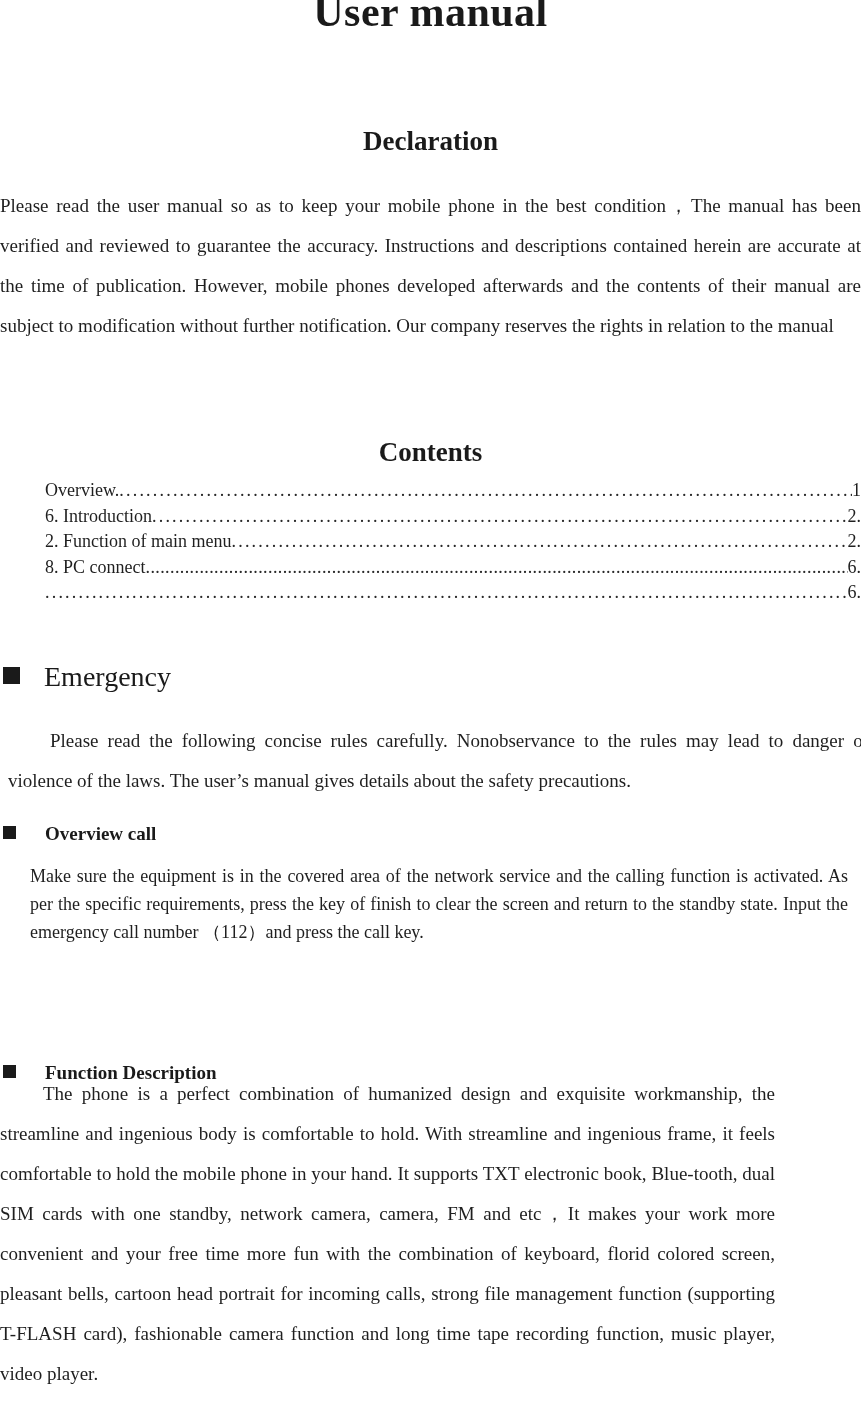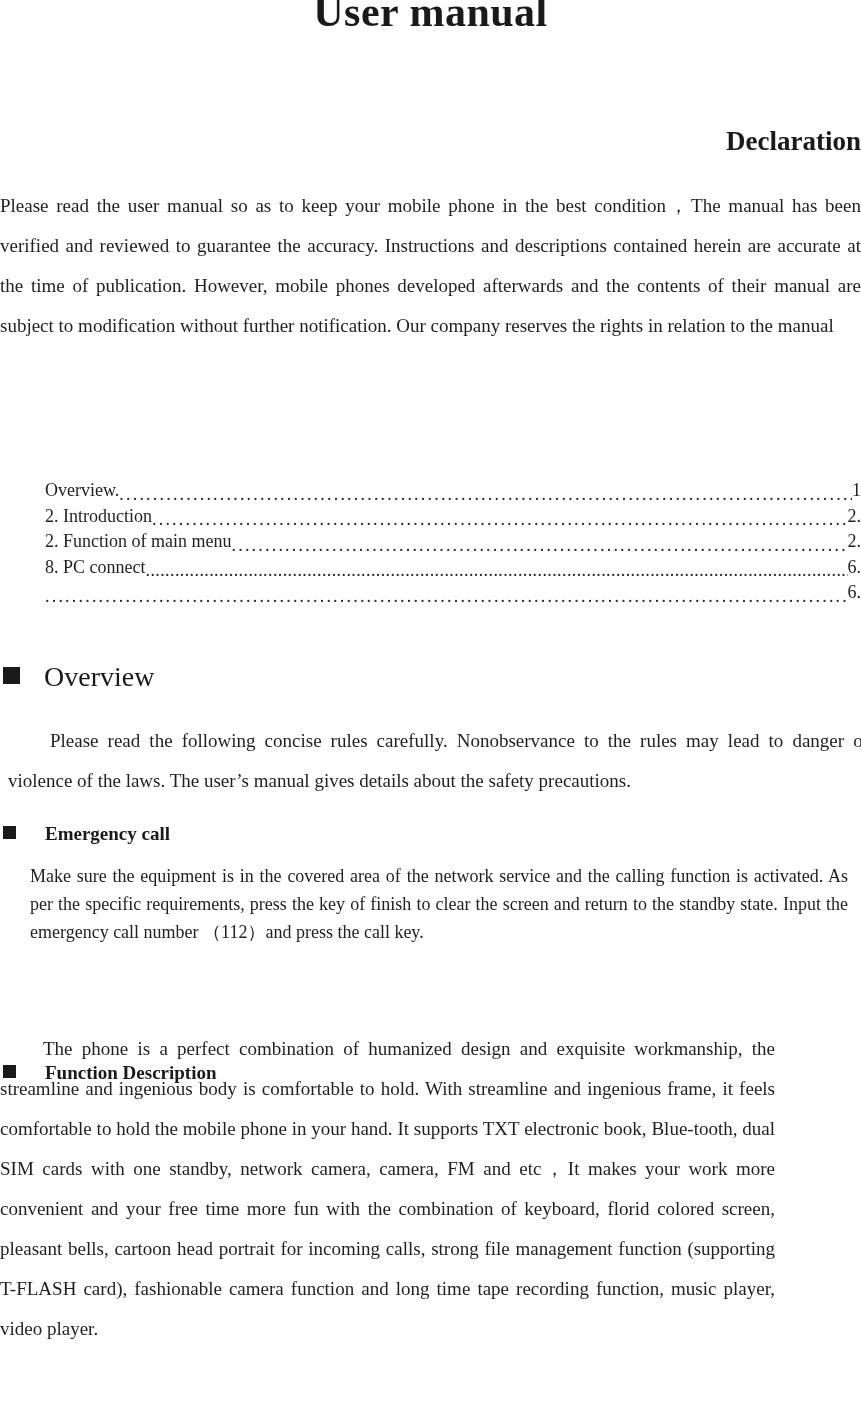--- a/index.html
+++ b/index.html
@@ -35,21 +35,21 @@
     font-weight: bold;
     letter-spacing: 0.5px;
     line-height: 1.25;
     color: #1a1a1a;
   }
 
   .section-title {
     position: absolute;
     left: 0;
     width: 861px;
-    text-align: right;
+    text-align: center;
     font-size: 27px;
     font-weight: bold;
     color: #1a1a1a;
   }
   .section-title.declaration { top: 126px; }
   .section-title.contents { top: 437px; }
 
   
   .para {
     position: absolute;
@@ -65,21 +65,21 @@
     width: 861px;
   }
   .para.overview-body {
     top: 721px;
     left: 0;
     width: 861px;
     text-indent: 42px;
     padding-left: 8px;
   }
   .para.function-body {
-    top: 1029px;
+    top: 1074px;
     left: 0;
     width: 775px;
     text-indent: 43px;
   }
 
   
   .para.compact {
     position: absolute;
     top: 862px;
     left: 30px;
@@ -94,21 +94,21 @@
     position: absolute;
     top: 478px;
     left: 45px;
     width: 816px;
     font-size: 18px;
     line-height: 25.5px;
     color: #1f1f1f;
   }
   .toc-row {
     display: flex;
-    align-items: center;
+    align-items: flex-start;
     white-space: nowrap;
     width: 100%;
   }
   .toc-label { flex: 0 0 auto; }
   .toc-leader {
     flex: 1 1 auto;
     overflow: hidden;
     margin: 0 0px;
     position: relative;
     height: 1em;
@@ -180,31 +180,32 @@
 <body>
 
 <div class="page">
 
   <div class="doc-title">User manual</div>
 
   <div class="section-title declaration">Declaration</div>
 
   <div class="para declaration">Please read the user manual so as to keep your mobile phone in the best condition，The manual has been verified and reviewed to guarantee the accuracy. Instructions and descriptions contained herein are accurate at the time of publication. However, mobile phones developed afterwards and the contents of their manual are subject to modification without further notification. Our company reserves the rights in relation to the manual</div>
 
+  <div class="section-title contents">Contents</div>
 
   <div class="toc">
 
     <div class="toc-row">
       <span class="toc-label">Overview.</span>
       <span class="toc-leader"></span>
       <span class="toc-page">1</span>
     </div>
 
     <div class="toc-row">
-      <span class="toc-label">2. Introduction</span>
+      <span class="toc-label">6. Introduction</span>
       <span class="toc-leader"></span>
       <span class="toc-page">2.</span>
     </div>
 
     <div class="toc-row">
       <span class="toc-label">2. Function of main menu</span>
       <span class="toc-leader"></span>
       <span class="toc-page">2.</span>
     </div>
 
@@ -216,28 +217,28 @@
 
     <div class="toc-row">
       <span class="toc-leader"></span>
       <span class="toc-page">6.</span>
     </div>
 
   </div>
 
   <div class="bullet-heading overview">
     <span class="bullet-sq"></span>
-    <span>Overview</span>
+    <span>Emergency</span>
   </div>
 
   <div class="para overview-body">Please read the following concise rules carefully. Nonobservance to the rules may lead to danger or violence of the laws. The user’s manual gives details about the safety precautions.</div>
 
   <div class="bullet-heading emergency">
     <span class="bullet-sq"></span>
-    <span>Emergency call</span>
+    <span>Overview call</span>
   </div>
 
   <div class="para compact">Make sure the equipment is in the covered area of the network service and the calling function is activated. As per the specific requirements, press the key of finish to clear the screen and return to the standby state. Input the emergency call number （112）and press the call key.</div>
 
   <div class="bullet-heading function-desc">
     <span class="bullet-sq"></span>
     <span>Function Description</span>
   </div>
 
   <div class="para function-body">The phone is a perfect combination of humanized design and exquisite workmanship, the streamline and ingenious body is comfortable to hold. With streamline and ingenious frame, it feels comfortable to hold the mobile phone in your hand. It supports TXT electronic book, Blue-tooth, dual SIM cards with one standby, network camera, camera, FM and etc，It makes your work more convenient and your free time more fun with the combination of keyboard, florid colored screen, pleasant bells, cartoon head portrait for incoming calls, strong file management function (supporting T-FLASH card), fashionable camera function and long time tape recording function, music player, video player.</div>

